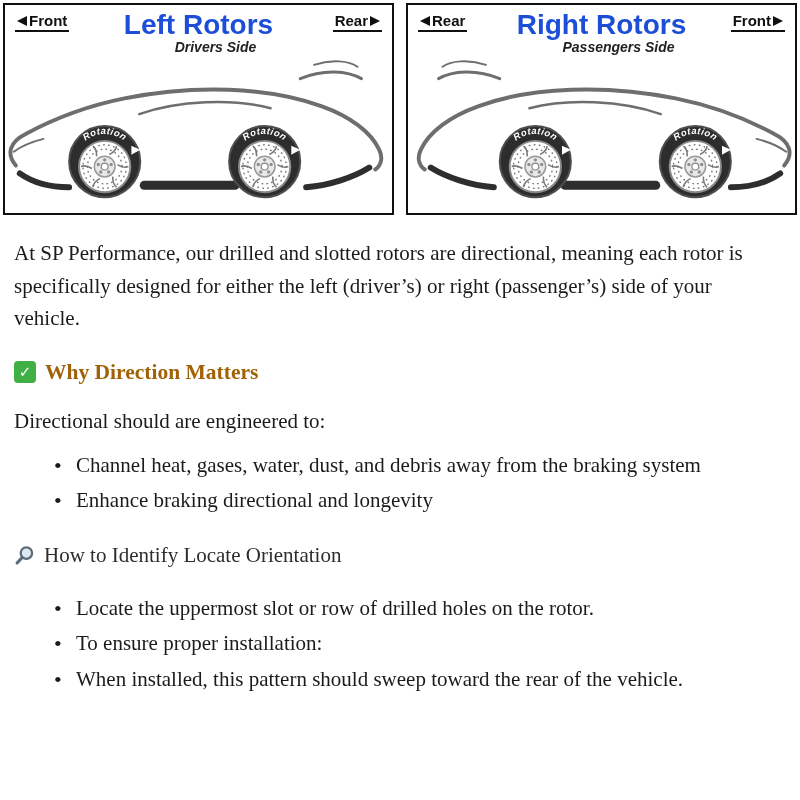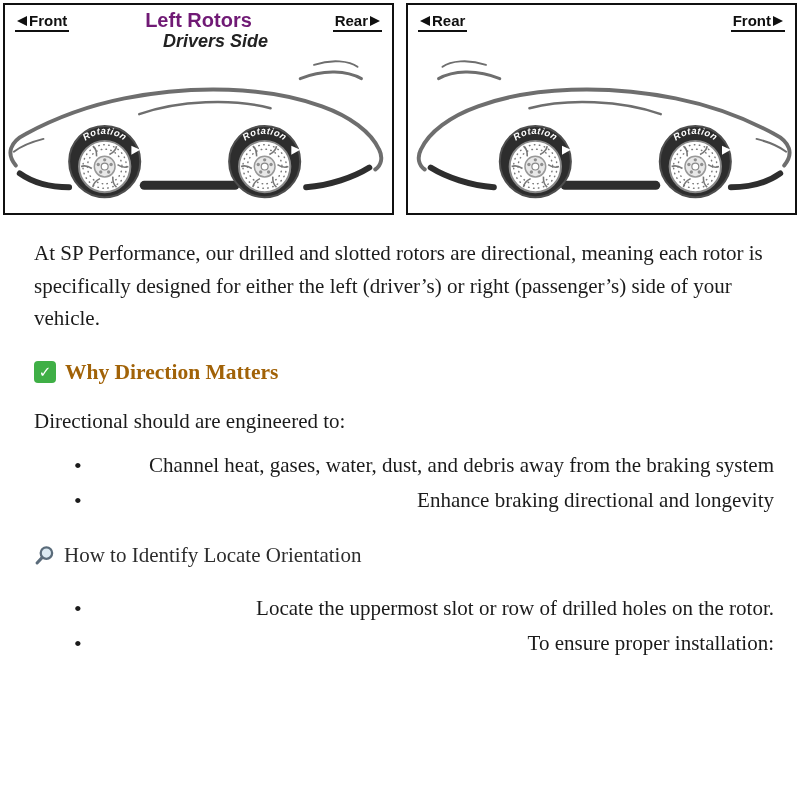--- a/index.html
+++ b/index.html
@@ -11,36 +11,36 @@
   .panel { flex: 1; border: 2.5px solid #101010; background: #fff; position: relative; height: 212px; overflow: hidden; }
   .panel-header { position: relative; height: 46px; padding-top: 5px; }
   .dir-label { position: absolute; top: 7px; display: flex; align-items: center; gap: 2px;
                font-family: "Liberation Sans", sans-serif; font-weight: bold; font-size: 15px;
                border-bottom: 2.5px solid #101010; padding: 0 2px 1px 2px; color: #101010; }
   .dir-left { left: 10px; }
   .dir-right { right: 10px; }
   .tri-l { width: 0; height: 0; border-top: 5px solid transparent; border-bottom: 5px solid transparent; border-right: 10px solid #101010; }
   .tri-r { width: 0; height: 0; border-top: 5px solid transparent; border-bottom: 5px solid transparent; border-left: 10px solid #101010; }
   .panel-title { text-align: center; font-family: "Liberation Sans", sans-serif; }
-  .panel-title .t { font-size: 20px; font-weight: 800; line-height: 1.05; color: #701a75; }
-  .panel-title .s { font-size: 18px; font-weight: bold; font-style: italic; color: #222; margin-left: 34px; }
+  .panel-title .t { font-size: 28px; font-weight: 800; line-height: 1.05; color: #1d4ed8; }
+  .panel-title .s { font-size: 14px; font-weight: bold; font-style: italic; color: #222; margin-left: 34px; }
   .car-svg { display: block; width: 100%; height: 158px; }
 
   
-  .article { padding: 10px 26px 0 34px; }
+  .article { padding: 10px 26px 0 14px; }
   .intro { font-size: 21px; line-height: 1.55; margin-top: 12px; }
   .h-row { display: flex; align-items: center; gap: 9px; margin-top: 25px; }
   .h-bold { font-size: 21.5px; font-weight: bold; color: #a16207; }
   .h-reg  { font-size: 21px; font-weight: normal; color: #2d2d2d; }
   .check-box { width: 22px; height: 22px; background: #3faf46; border-radius: 4px; color: #fff;
                display: inline-flex; align-items: center; justify-content: center;
                font-family: "DejaVu Sans", sans-serif; font-size: 15px; font-weight: bold; flex: 0 0 auto; }
   .lead { font-size: 21px; margin-top: 24px; }
   ul.blist { list-style: none; margin: 15px 0 0 40px; }
-  ul.blist li { font-size: 21px; line-height: 1.6; position: relative; padding-left: 22px; margin-bottom: 2px; text-align: right; }
+  ul.blist li { font-size: 21px; line-height: 1.6; position: relative; padding-left: 22px; margin-bottom: 2px; }
   ul.blist li::before { content: "•"; position: absolute; left: 0; top: -1px; font-size: 22px; }
   .mag-svg { width: 21px; height: 21px; flex: 0 0 auto; }
 </style>
 </head>
 <body>
 
 <svg width="0" height="0" style="position:absolute" aria-hidden="true">
   <defs>
     <path id="rotarc" d="M -31,3 A 31 31 0 0 1 31,3" fill="none"></path>
 
@@ -111,20 +111,24 @@
       <use href="#wheel" transform="translate(262,112)"></use>
     </svg>
   </div>
 
   <div class="panel">
     <div class="panel-header">
       <div class="dir-label dir-left">
         <span class="tri-l"></span>
         <span>Rear</span>
       </div>
+      <div class="panel-title">
+        <div class="t">Right Rotors</div>
+        <div class="s">Passengers Side</div>
+      </div>
       <div class="dir-label dir-right">
         <span>Front</span>
         <span class="tri-r"></span>
       </div>
     </div>
     <svg class="car-svg" viewBox="0 0 390 160">
       <use href="#carbody" transform="translate(390,0) scale(-1,1)"></use>
       <use href="#wheel" transform="translate(128,112)"></use>
       <use href="#wheel" transform="translate(290,112)"></use>
     </svg>
@@ -152,15 +156,16 @@
     <svg class="mag-svg" viewBox="0 0 22 22">
       <circle cx="13" cy="8.5" r="6" fill="#dce9f2" stroke="#5a6b7a" stroke-width="2.4"></circle>
       <line x1="8.2" y1="13.5" x2="3.2" y2="18.8" stroke="#5a6b7a" stroke-width="3.2" stroke-linecap="round"></line>
     </svg>
     <span class="h-reg">How to Identify Locate Orientation</span>
   </div>
 
   <ul class="blist" style="margin-top:24px;">
     <li>Locate the uppermost slot or row of drilled holes on the rotor.</li>
     <li>To ensure proper installation:</li>
+    <li>When installed, this pattern should sweep toward the rear of the vehicle.</li>
   </ul>
 
 </div>
 
 </body></html>

